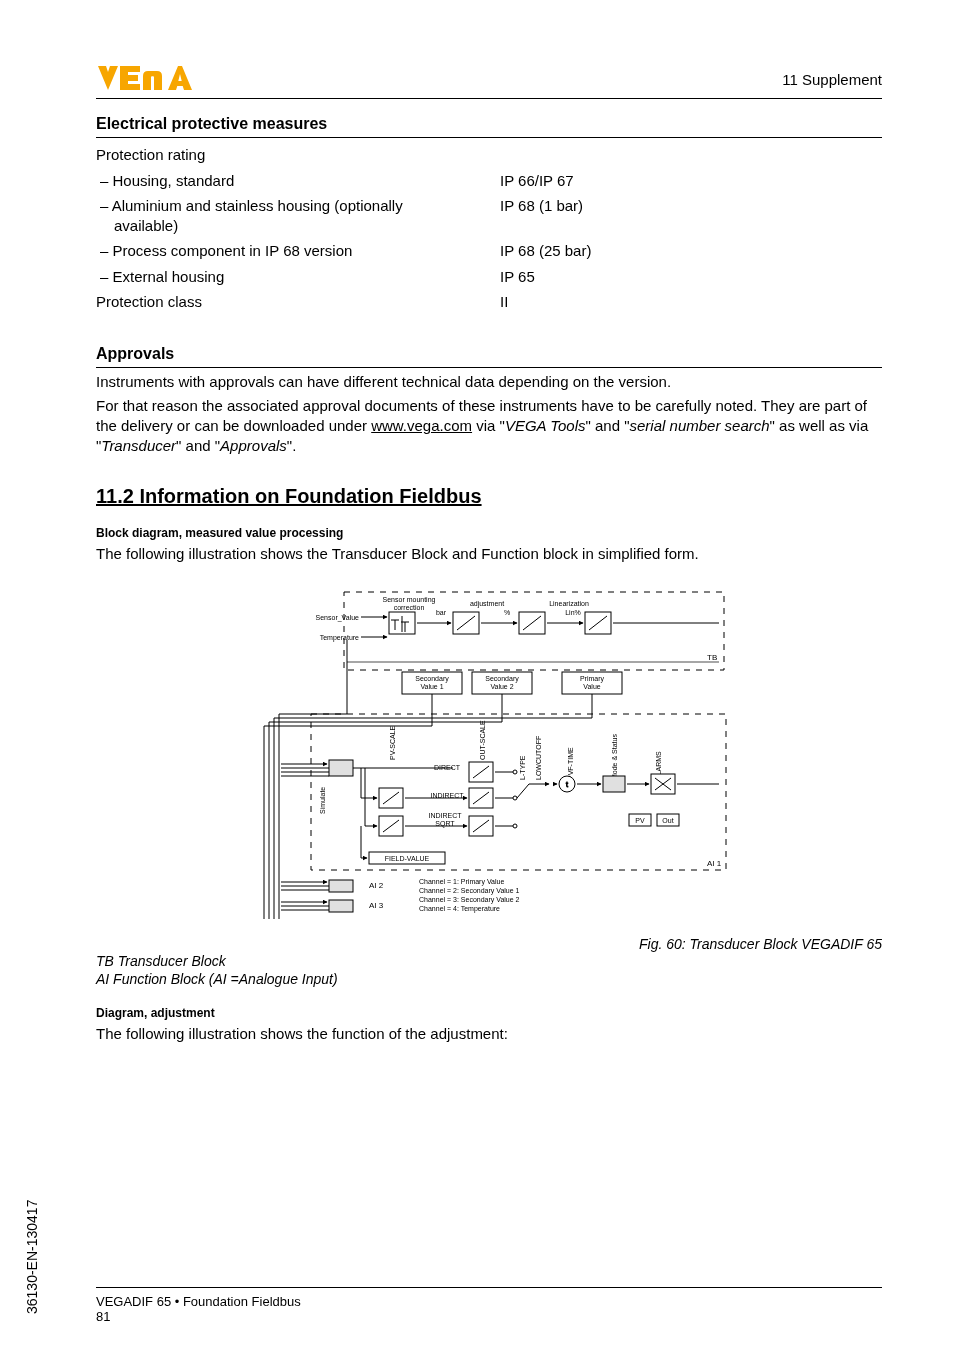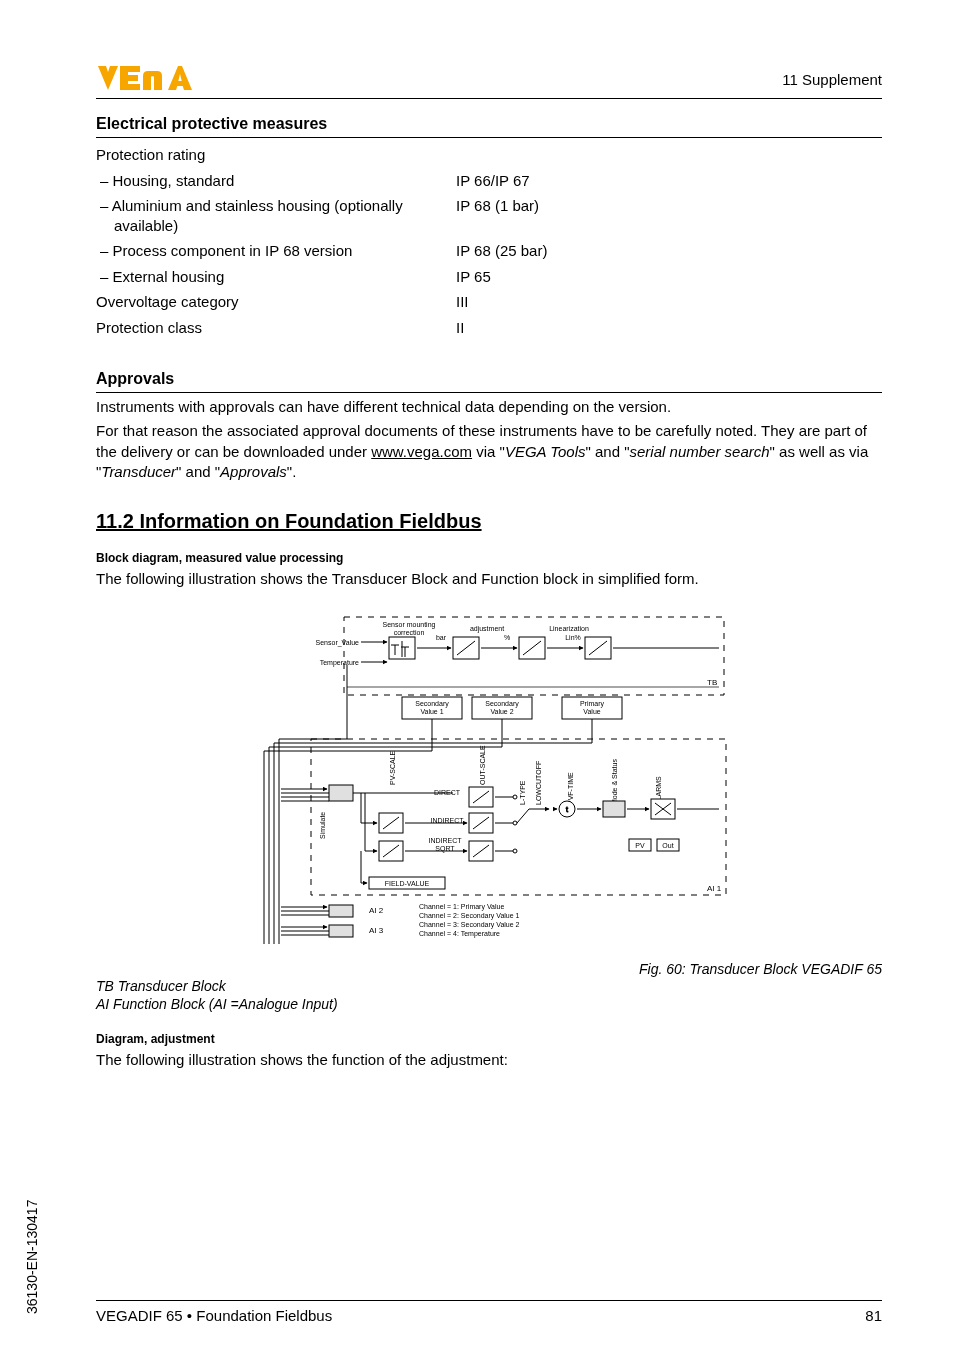--- a/index.html
+++ b/index.html
@@ -4,33 +4,33 @@
 <style>
   * { box-sizing: border-box; margin: 0; padding: 0; }
   body { font-family: Arial, Helvetica, sans-serif; width: 954px; margin: 0 auto; background: #fff; color: #000; position: relative; height: 1354px; }
   .page { padding: 64px 72px 30px 96px; }
   .topbar { display: flex; justify-content: space-between; align-items: center; border-bottom: 1.5px solid #000; padding-bottom: 4px; margin-bottom: 10px; }
   .section-label { font-size: 15px; }
   .logo svg { display: block; }
   .subheader { font-weight: bold; font-size: 16px; border-bottom: 1.5px solid #000; padding: 6px 0 4px; margin-top: 4px; }
   .subheader2 { font-weight: bold; font-size: 16px; border-bottom: 1.5px solid #000; padding: 6px 0 4px; margin-top: 24px; }
   .tbl { width: 100%; margin-top: 4px; }
-  .tbl-row { display: flex; padding: 3px 0; font-size: 15px; line-height: 1.3; }
+  .tbl-row { display: flex; padding: 3px 0; font-size: 15px; line-height: 1.3; gap: 44px; }
   .tbl-lab { width: 360px; flex-shrink: 0; }
   .tbl-val { flex: 1; }
   .indent { padding-left: 18px; text-indent: -14px; }
   .body-text { font-size: 15px; line-height: 1.35; margin-top: 4px; }
   .h2 { font-weight: bold; font-size: 20px; margin-top: 28px; text-decoration: underline; }
   .h3 { font-weight: bold; font-size: 12px; margin-top: 18px; }
   .figure { margin: 20px auto 12px; width: 520px; }
   .figure svg { display: block; width: 100%; }
   .caption { font-style: italic; font-size: 14px; margin-top: 4px; text-align: right; }
   .caption-sub { font-style: italic; font-size: 14px; line-height: 1.3; }
   .vertical-code { position: absolute; left: 40px; bottom: 40px; transform: rotate(-90deg); transform-origin: left bottom; font-size: 14px; white-space: nowrap; }
-  .footer { position: absolute; bottom: 30px; left: 96px; right: 72px; border-top: 1.5px solid #000; padding-top: 6px; display: flex; justify-content: space-between; font-size: 15px; }
+  .footer { position: absolute; bottom: 30px; left: 96px; right: 72px; border-top: 1.5px solid #000; padding-top: 6px; display: flex; justify-content: space-between; font-size: 13px; flex-direction: column; }
   .u { text-decoration: underline; }
 </style>
 </head>
 <body>
 
 <div class="page">
 
   <div class="topbar">
     <span class="logo">
       <svg width="130" height="30" viewBox="0 0 130 30">
@@ -60,24 +60,20 @@
         <div class="tbl-lab indent">– Aluminium and stainless housing (optionally available)</div>
         <div class="tbl-val">IP 68 (1 bar)</div>
       </div>
     <div class="tbl-row">
         <div class="tbl-lab indent">– Process component in IP 68 version</div>
         <div class="tbl-val">IP 68 (25 bar)</div>
       </div>
     <div class="tbl-row">
         <div class="tbl-lab indent">– External housing</div>
         <div class="tbl-val">IP 65</div>
-      </div>
-    <div class="tbl-row">
-        <div class="tbl-lab">Overvoltage category</div>
-        <div class="tbl-val">III</div>
       </div>
     <div class="tbl-row">
         <div class="tbl-lab">Protection class</div>
         <div class="tbl-val">II</div>
       </div>
   </div>
 
   <div class="subheader2">Approvals</div>
   <p class="body-text">Instruments with approvals can have different technical data depending on the version.</p>
   <p class="body-text">

